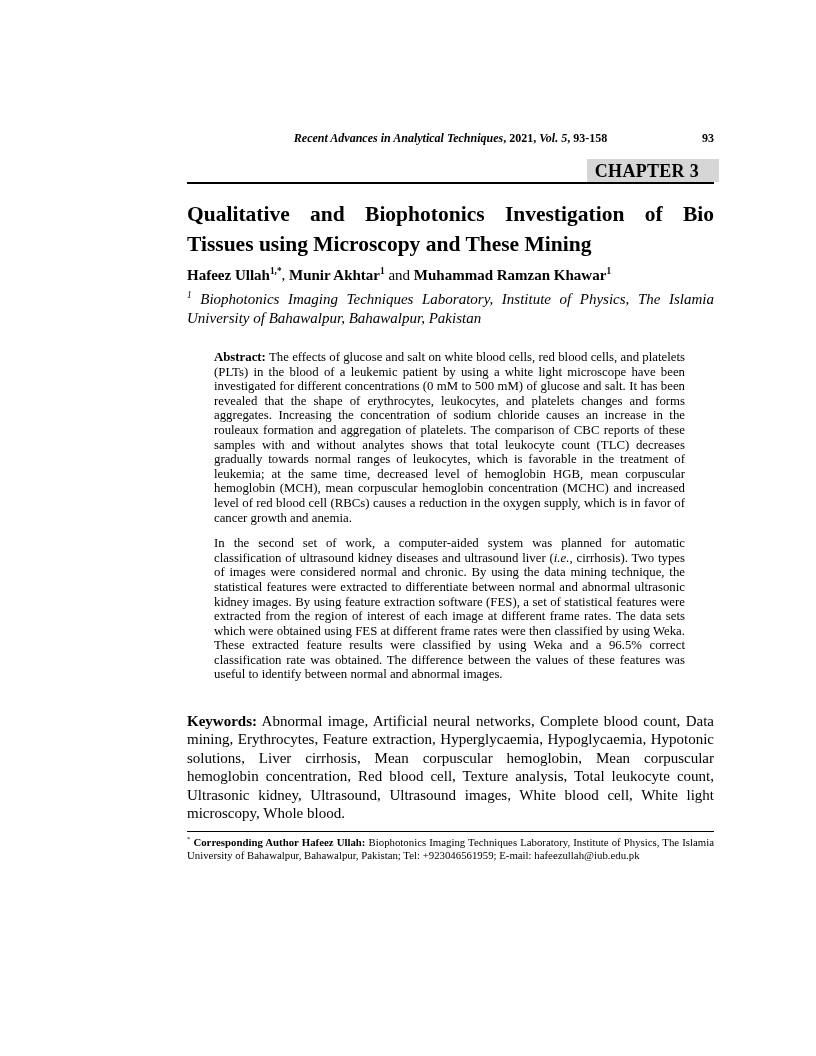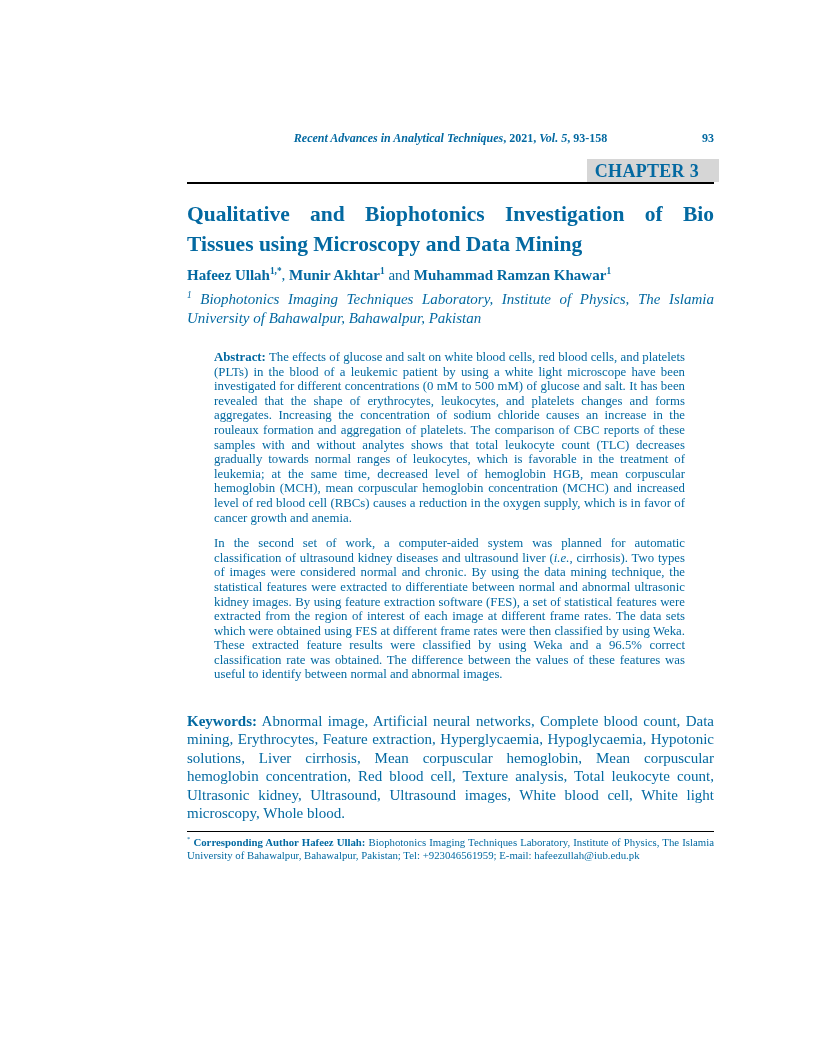--- a/index.html
+++ b/index.html
@@ -5,21 +5,21 @@
   html, body {
     margin: 0;
     padding: 0;
     background: #ffffff;
   }
   .page {
     position: relative;
     width: 732px;
     height: 1056px;
     background: #ffffff;
-    color: #0369a1;
+    color: #000000;
     font-family: "Liberation Serif", "DejaVu Serif", serif;
     overflow: hidden;
     margin: 0 auto;
   }
   .content {
     position: absolute;
     left: 145px;
     top: 0;
     width: 527px;
   }
@@ -144,21 +144,21 @@
       <span class="ital">Recent Advances in Analytical Techniques</span><span>, 2021, </span><span class="ital">Vol. 5</span><span>, 93-158</span>
       <span class="page-num">93</span>
     </div>
 
     <div class="chapter-row">
       <span class="chapter-badge">CHAPTER 3</span>
     </div>
 
     <div class="chapter-title">
       <div class="title-line1">Qualitative and Biophotonics Investigation of Bio</div>
-      <div class="title-line2">Tissues using Microscopy and Data Mining</div>
+      <div class="title-line2">Tissues using Microscopy and These Mining</div>
     </div>
 
     <div class="authors-line">
       <span class="author"><span>Hafeez Ullah</span><sup>1,*</sup></span><span>, </span><span class="author"><span>Munir Akhtar</span><sup>1</sup></span><span> and </span><span class="author"><span>Muhammad Ramzan Khawar</span><sup>1</sup></span>
     </div>
 
     <div class="affiliation">
       <sup>1</sup><span> Biophotonics Imaging Techniques Laboratory, Institute of Physics, The Islamia University of Bahawalpur, Bahawalpur, Pakistan</span>
     </div>
 

